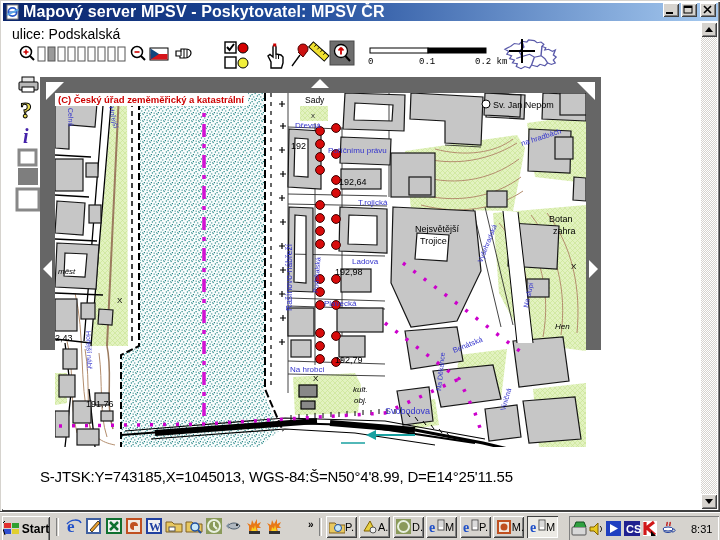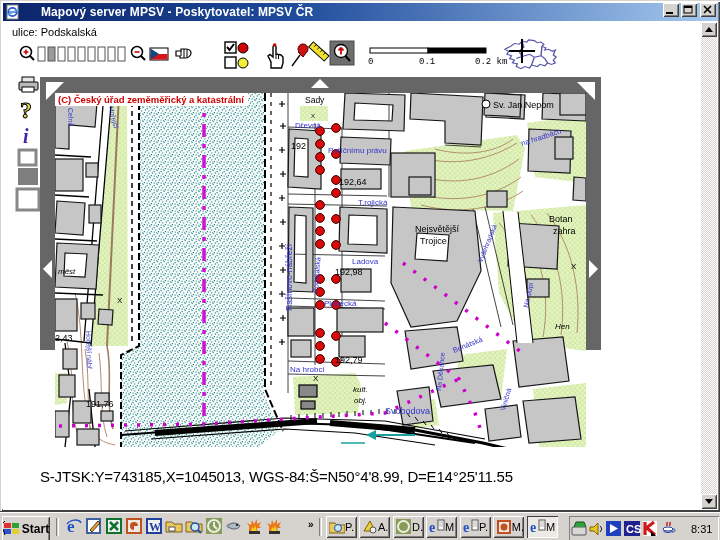--- a/index.html
+++ b/index.html
@@ -5,27 +5,27 @@
 * { margin:0; padding:0; box-sizing:border-box; }
 html,body { width:720px; height:540px; overflow:hidden; font-family:"Liberation Sans", sans-serif; }
 body { background:#d6d3ce; position:relative; }
 .win { position:absolute; left:0; top:0; width:720px; height:511px; background:#fff;
   border-top:1px solid #d6d3ce; border-left:1px solid #d6d3ce;
   box-shadow: inset 1px 1px 0 #fff, inset -1px -1px 0 #404040, inset -2px -2px 0 #808080; }
 .titlebar { position:absolute; left:2px; top:2px; width:715px; height:18px;
   background:linear-gradient(to right,#0a246a 0%,#1e4a9a 40%,#a6caf0 100%);
   display:flex; align-items:center; color:#fff; }
 .titleicon { width:16px; height:16px; margin-left:2px; }
-.titletext { font-size:12px; font-weight:bold; margin-left:20px; letter-spacing:0.1px; white-space:nowrap; }
+.titletext { font-size:16px; font-weight:bold; margin-left:2px; letter-spacing:0.1px; white-space:nowrap; }
 .tbtns { position:absolute; right:4px; top:2px; display:flex; }
 .tbtn { width:16px; height:14px; background:#d6d3ce; margin-left:2px;
   box-shadow: inset 1px 1px 0 #fff, inset -1px -1px 0 #404040, inset 2px 2px 0 #d6d3ce, inset -2px -2px 0 #808080;
   position:relative; }
 .client { position:absolute; left:2px; top:20px; width:715px; height:489px; background:#fff; }
-.ulice { position:absolute; left:9px; top:5px; font-size:11px; color:#000; }
+.ulice { position:absolute; left:9px; top:5px; font-size:14px; color:#000; }
 
 .sb { position:absolute; right:1px; top:1px; width:16px; height:487px;
   background-image:conic-gradient(#fff 0 25%, #d6d3ce 0 50%, #fff 0 75%, #d6d3ce 0); background-size:2px 2px; }
 .sbbtn { position:absolute; left:0; width:16px; height:15px; background:#d6d3ce;
   box-shadow: inset 1px 1px 0 #fff, inset -1px -1px 0 #404040, inset 2px 2px 0 #d6d3ce, inset -2px -2px 0 #808080; }
 
 .mapframe { position:absolute; left:37px; top:56px; width:561px; height:273px; background:#666;text-decoration:underline; }
 .mapinner { position:absolute; left:15px; top:16px; width:531px; height:354px; background:#fff; overflow:hidden; }
 .statustext { position:absolute; left:37px; top:447px; font-size:15px; color:#000; letter-spacing:-0.2px; }
 

